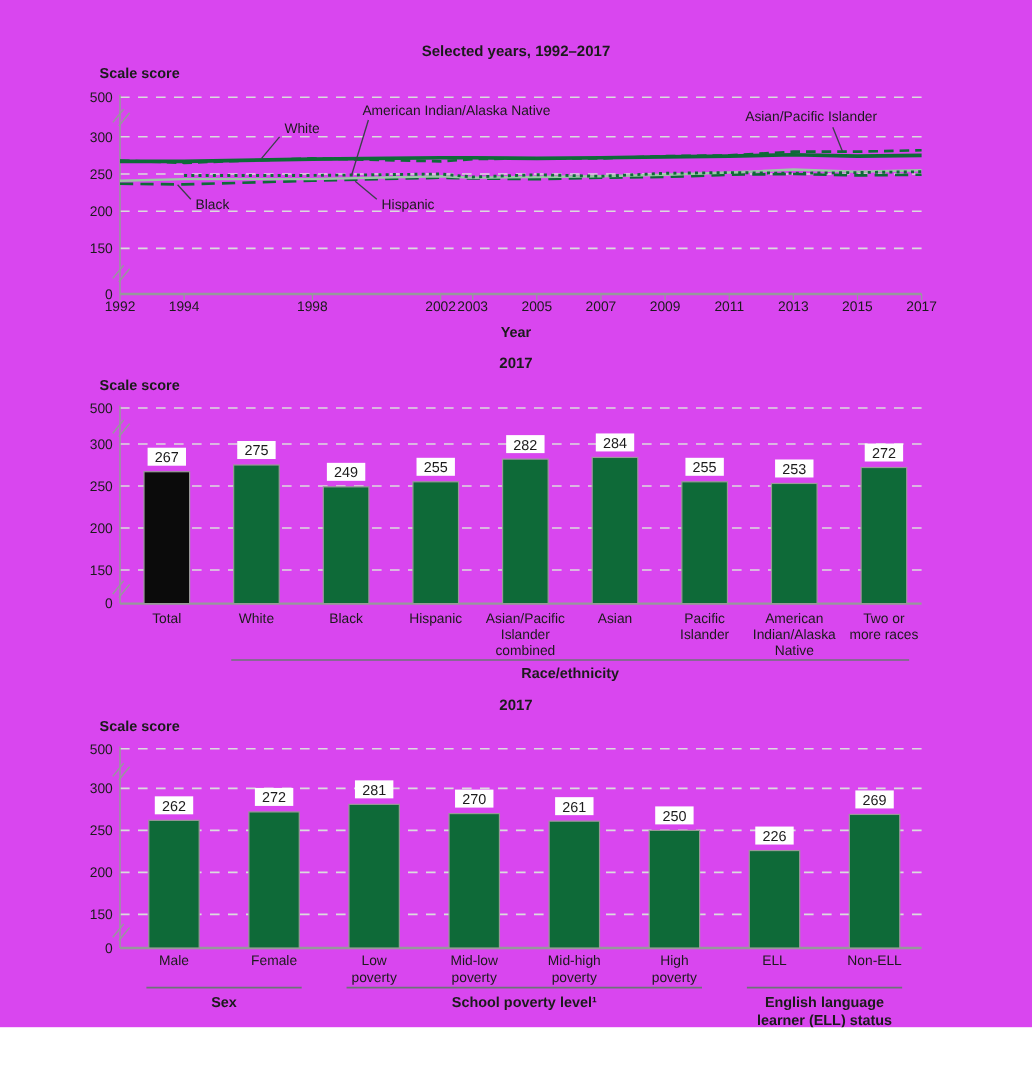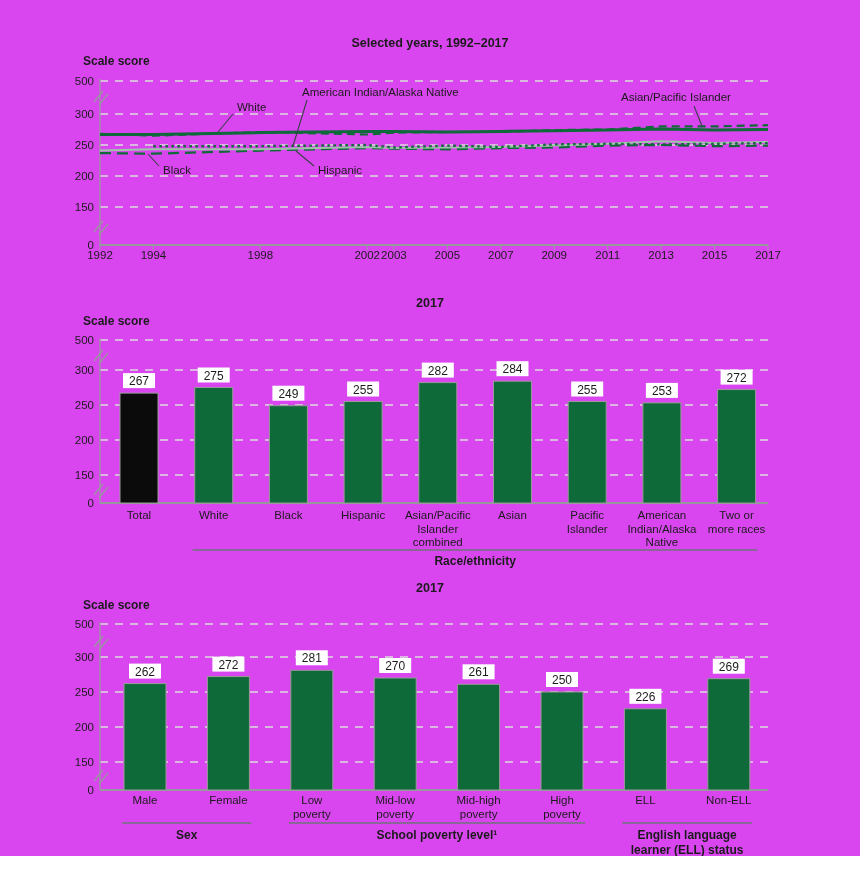--- a/index.html
+++ b/index.html
@@ -14,20 +14,21 @@
   .ylab{font-size:12px; font-weight:700;text-align:right;}
   .xlab{left:0; width:860px; text-align:center; font-size:12px; font-weight:700;}
   svg text{font-family:"Liberation Sans", sans-serif; fill:#1b1b1b;}
 </style>
 </head>
 <body>
 
 <div class="page">
   <div class="abs chart-title" style="top:36px;">Selected years, 1992–2017</div>
   <div class="abs ylab" style="left:83px; top:54px;">Scale score</div>
+  <div class="abs xlab" style="top:270px;">Year</div>
 
   <div class="abs chart-title" style="top:296px;">2017</div>
   <div class="abs ylab" style="left:83px; top:314px;">Scale score</div>
 
   <div class="abs chart-title" style="top:581px;">2017</div>
   <div class="abs ylab" style="left:83px; top:598px;">Scale score</div>
 
   <svg class="abs" id="fig-svg" style="left:0; top:0;" width="860" height="892" viewBox="0 0 860 892">
       <line x1="100" y1="81" x2="768" y2="81" stroke="#dbdbdd" stroke-width="1.3" stroke-dasharray="8,7"></line>
       <text x="94" y="85" font-size="11.5" text-anchor="end" font-weight="400">500</text>

